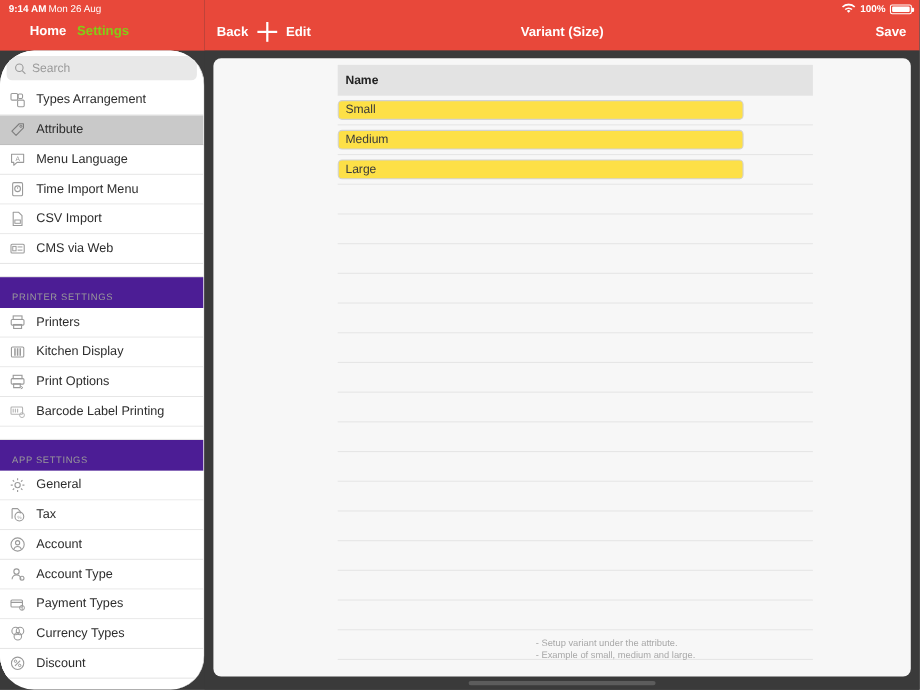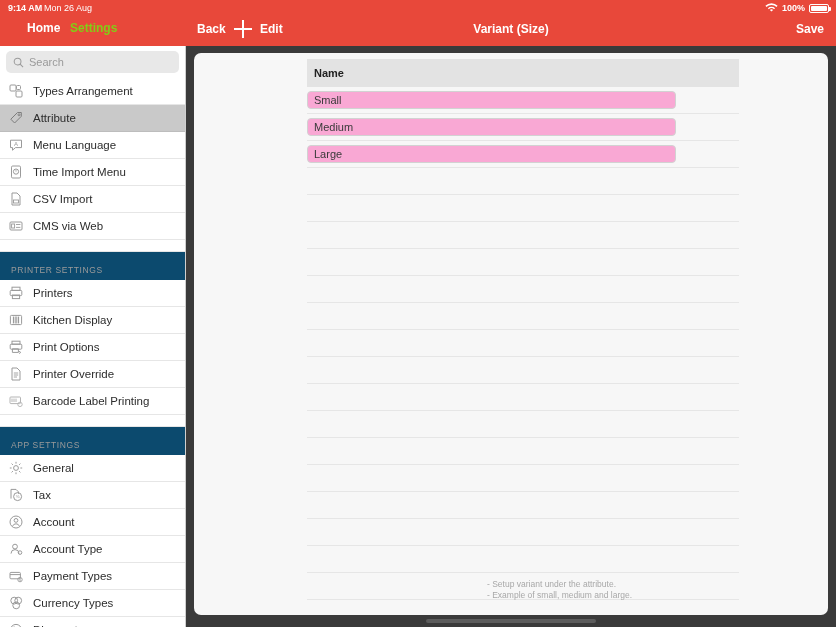--- a/index.html
+++ b/index.html
@@ -72,20 +72,21 @@
     position: absolute; left: 0; right: 0; top: 6px; text-align: center;
     font-size: 12px; font-weight: bold;
   }
   .tb-save { position: absolute; right: 12px; top: 6px; font-size: 12px; font-weight: bold; }
 
   
   .sidebar {
     position: absolute; left: 0; top: 46px; width: 186px; bottom: 0;
     background: #ffffff; overflow: hidden;
     border-right: 1px solid #cfcfcf;
+    border-radius: 31px;
   }
   .search-wrap { padding: 5px 6px 5px 6px; background: #fff; }
   .search-box {
     height: 22px; background: #e8e8e8; border-radius: 5px;
     display: flex; align-items: center; padding: 0 7px; gap: 5px;
   }
   .search-box .ph { color: #9a9a9a; font-size: 11px; }
   .list { background: #fff; }
   .row {
     height: 27px; display: flex; align-items: center;
@@ -93,21 +94,21 @@
     border-bottom: 1px solid #e6e6e6;
     background: #fff;
   }
   .row.sel { background: #c9c9c9; border-bottom-color: #bdbdbd; text-align: center; }
   .row .lbl { font-size: 11.5px; color: #2c2c2c; }
   .row .ic { width: 16px; height: 16px; flex: 0 0 16px; display: block; }
   .section-head {
     height: 28px; display: flex; align-items: flex-end;
     padding: 0 0 5px 11px;
     font-size: 8.5px; letter-spacing: 0.6px; color: #9a9a9a;
-    background: #0c4a6e;
+    background: #4c1d95;
     text-align: right;
   }
   .gap { height: 12px; background: #fff; border-bottom: 1px solid #e6e6e6;}
 
   
   .bezel {
     position: absolute; left: 186px; top: 46px; right: 0; bottom: 0;
     background: #3a3a3a; padding: 7px 8px 12px 8px;
   }
   .screen {
@@ -125,21 +126,21 @@
   .th {
     height: 28px; background: #e3e3e3;
     display: flex; align-items: center; padding-left: 7px;
     font-size: 11px; color: #222; font-weight: bold;
   }
   .trow {
     height: 27px; border-bottom: 1px solid #e6e6e6;
     display: flex; align-items: center;
   }
   .cellinput {
-    width: 369px; height: 18px; background: #f9a8d4;
+    width: 369px; height: 18px; background: #fde047;
     border: 1px solid #d2d2d2; border-radius: 4px;
     font-size: 11px; color: #3a3a3a;
     padding: 0 6px; outline: none;
     font-family: "Liberation Sans", sans-serif;
   }
   .erow { height: 27px; border-bottom: 1px solid #e6e6e6; }
 
   .hints {
     position: absolute; left: 293px; bottom: 14px;
     font-size: 8.5px; color: #a8a8a8; line-height: 11px;
@@ -274,29 +275,20 @@
       <div class="row">
         <svg class="ic" viewBox="0 0 16 16">
           <rect x="4" y="2.2" width="8" height="3" fill="none" stroke="#9a9a9a" stroke-width="1"></rect>
           <rect x="2.2" y="5.2" width="11.6" height="5" rx="1" fill="none" stroke="#9a9a9a" stroke-width="1"></rect>
           <path d="M4.4 9.8h6v3.6h-6z" fill="none" stroke="#9a9a9a" stroke-width="1"></path>
           <path d="M11 12.2l1.8 1.2-1.8 1.2" fill="none" stroke="#9a9a9a" stroke-width="0.9"></path>
         </svg>
         <span class="lbl">Print Options</span>
       </div>
 
-      <div class="row">
-        <svg class="ic" viewBox="0 0 16 16">
-          <path d="M4 2h5l3 3v9H4z" fill="none" stroke="#9a9a9a" stroke-width="1" stroke-linejoin="round"></path>
-          <line x1="5.8" y1="7" x2="10.2" y2="7" stroke="#9a9a9a" stroke-width="0.9"></line>
-          <line x1="5.8" y1="9" x2="10.2" y2="9" stroke="#9a9a9a" stroke-width="0.9"></line>
-          <line x1="5.8" y1="11" x2="9" y2="11" stroke="#9a9a9a" stroke-width="0.9"></line>
-        </svg>
-        <span class="lbl">Printer Override</span>
-      </div>
 
       <div class="row">
         <svg class="ic" viewBox="0 0 16 16">
           <rect x="2" y="4" width="10.5" height="6.6" rx="0.8" fill="none" stroke="#b4b4b4" stroke-width="1"></rect>
           <line x1="4" y1="5.6" x2="4" y2="9" stroke="#b4b4b4" stroke-width="1"></line>
           <line x1="6" y1="5.6" x2="6" y2="9" stroke="#b4b4b4" stroke-width="1"></line>
           <line x1="8" y1="5.6" x2="8" y2="9" stroke="#b4b4b4" stroke-width="1"></line>
           <circle cx="12" cy="11.4" r="2.2" fill="none" stroke="#b4b4b4" stroke-width="0.9"></circle>
         </svg>
         <span class="lbl">Barcode Label Printing</span>

